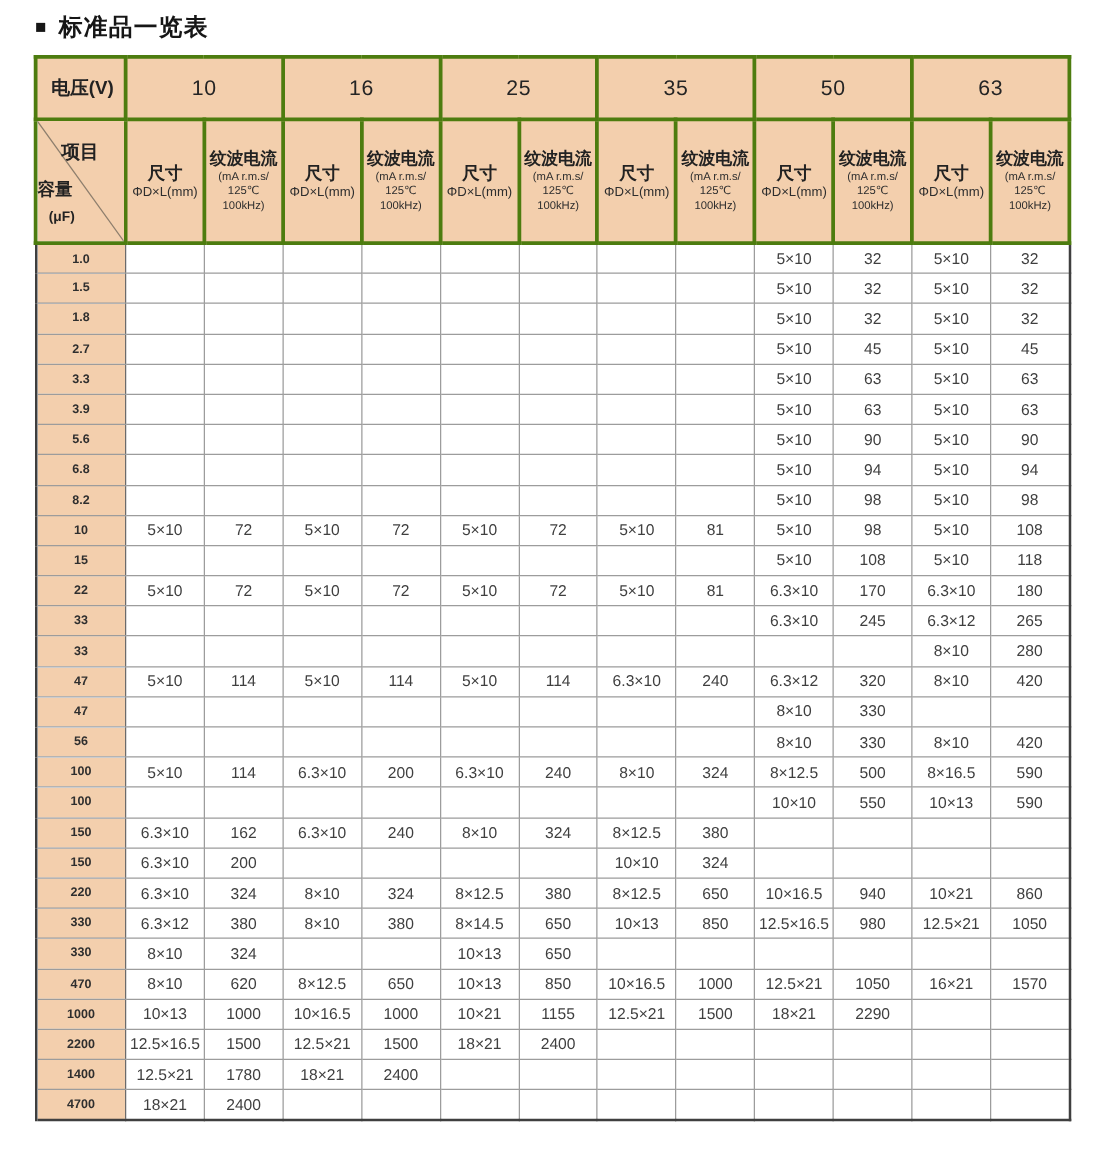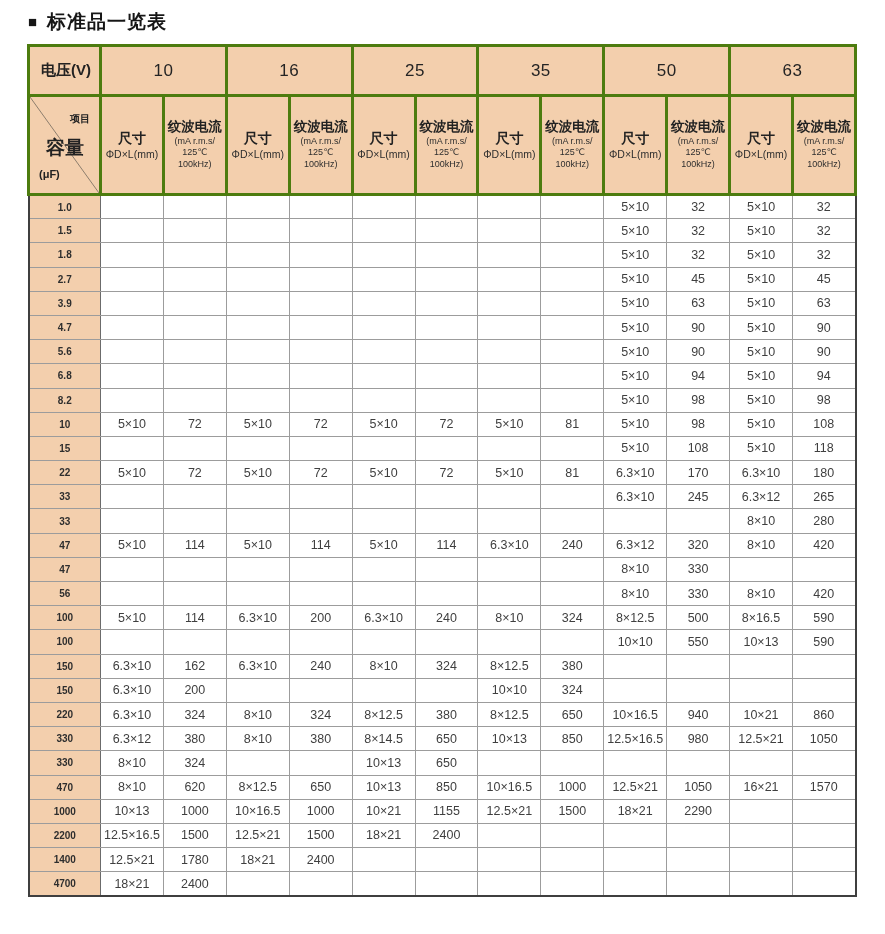--- a/index.html
+++ b/index.html
@@ -26,22 +26,22 @@
   thead th{
     background:var(--header-bg);border:3px solid #4d7c0f;padding:0;
     font-weight:normal;color:#2b2b2b;
   }
   tr.group-row th{height:47px;}
   tr.sub-row th{height:96px;}
   th.vlabel{text-align:left;padding-left:11px;font-weight:bold;font-size:15px;color:#222;}
   th.vh{font-size:17px;color:#242424;font-weight:500;letter-spacing:.5px;}
   th.diag{position:relative;}
   th.diag svg.dline{position:absolute;left:0;top:0;width:100%;height:100%;}
-  th.diag .item{position:absolute;top:15px;right:9px;font-weight:bold;font-size:10px;color:#222;}
-  th.diag .capl{position:absolute;left:16px;bottom:32px;font-weight:bold;font-size:19px;color:#222;}
+  th.diag .item{position:absolute;top:15px;right:20px;font-weight:bold;font-size:15px;color:#222;}
+  th.diag .capl{position:absolute;left:0;bottom:32px;font-weight:bold;font-size:14px;color:#222;}
   th.diag .capu{position:absolute;left:9px;bottom:13px;font-size:11px;font-weight:bold;color:#222;}
   th.sub .hb{font-weight:bold;font-size:14px;color:#222;line-height:1.2;}
   th.sub.rip .hb{font-size:13.5px;}
   th.sub .hs{font-size:10.5px;color:#2e2e2e;margin-top:2px;}
   th.sub .hs2{font-size:9px;color:#2e2e2e;line-height:1.3;}
   tbody tr{height:24.2px;}
   tbody td{
     border:1px solid var(--grid);padding:0;text-align:center;vertical-align:middle;
     font-size:12.5px;color:#3f3f3f;overflow:hidden;white-space:nowrap;
   }
@@ -204,48 +204,48 @@
         <td class="val"></td>
         <td class="val"></td>
         <td class="val"></td>
         <td class="val"></td>
         <td class="val">5×10</td>
         <td class="val">45</td>
         <td class="val">5×10</td>
         <td class="val">45</td>
       </tr>
       <tr>
+        <td class="cap">3.3</td>
+        <td class="val"></td>
+        <td class="val"></td>
+        <td class="val"></td>
+        <td class="val"></td>
+        <td class="val"></td>
+        <td class="val"></td>
+        <td class="val"></td>
+        <td class="val"></td>
+        <td class="val">5×10</td>
+        <td class="val">63</td>
+        <td class="val">5×10</td>
+        <td class="val">63</td>
+      </tr>
+      <tr>
         <td class="cap">3.9</td>
         <td class="val"></td>
         <td class="val"></td>
         <td class="val"></td>
         <td class="val"></td>
         <td class="val"></td>
         <td class="val"></td>
         <td class="val"></td>
         <td class="val"></td>
         <td class="val">5×10</td>
         <td class="val">63</td>
         <td class="val">5×10</td>
         <td class="val">63</td>
-      </tr>
-      <tr>
-        <td class="cap">4.7</td>
-        <td class="val"></td>
-        <td class="val"></td>
-        <td class="val"></td>
-        <td class="val"></td>
-        <td class="val"></td>
-        <td class="val"></td>
-        <td class="val"></td>
-        <td class="val"></td>
-        <td class="val">5×10</td>
-        <td class="val">90</td>
-        <td class="val">5×10</td>
-        <td class="val">90</td>
       </tr>
       <tr>
         <td class="cap">5.6</td>
         <td class="val"></td>
         <td class="val"></td>
         <td class="val"></td>
         <td class="val"></td>
         <td class="val"></td>
         <td class="val"></td>
         <td class="val"></td>

